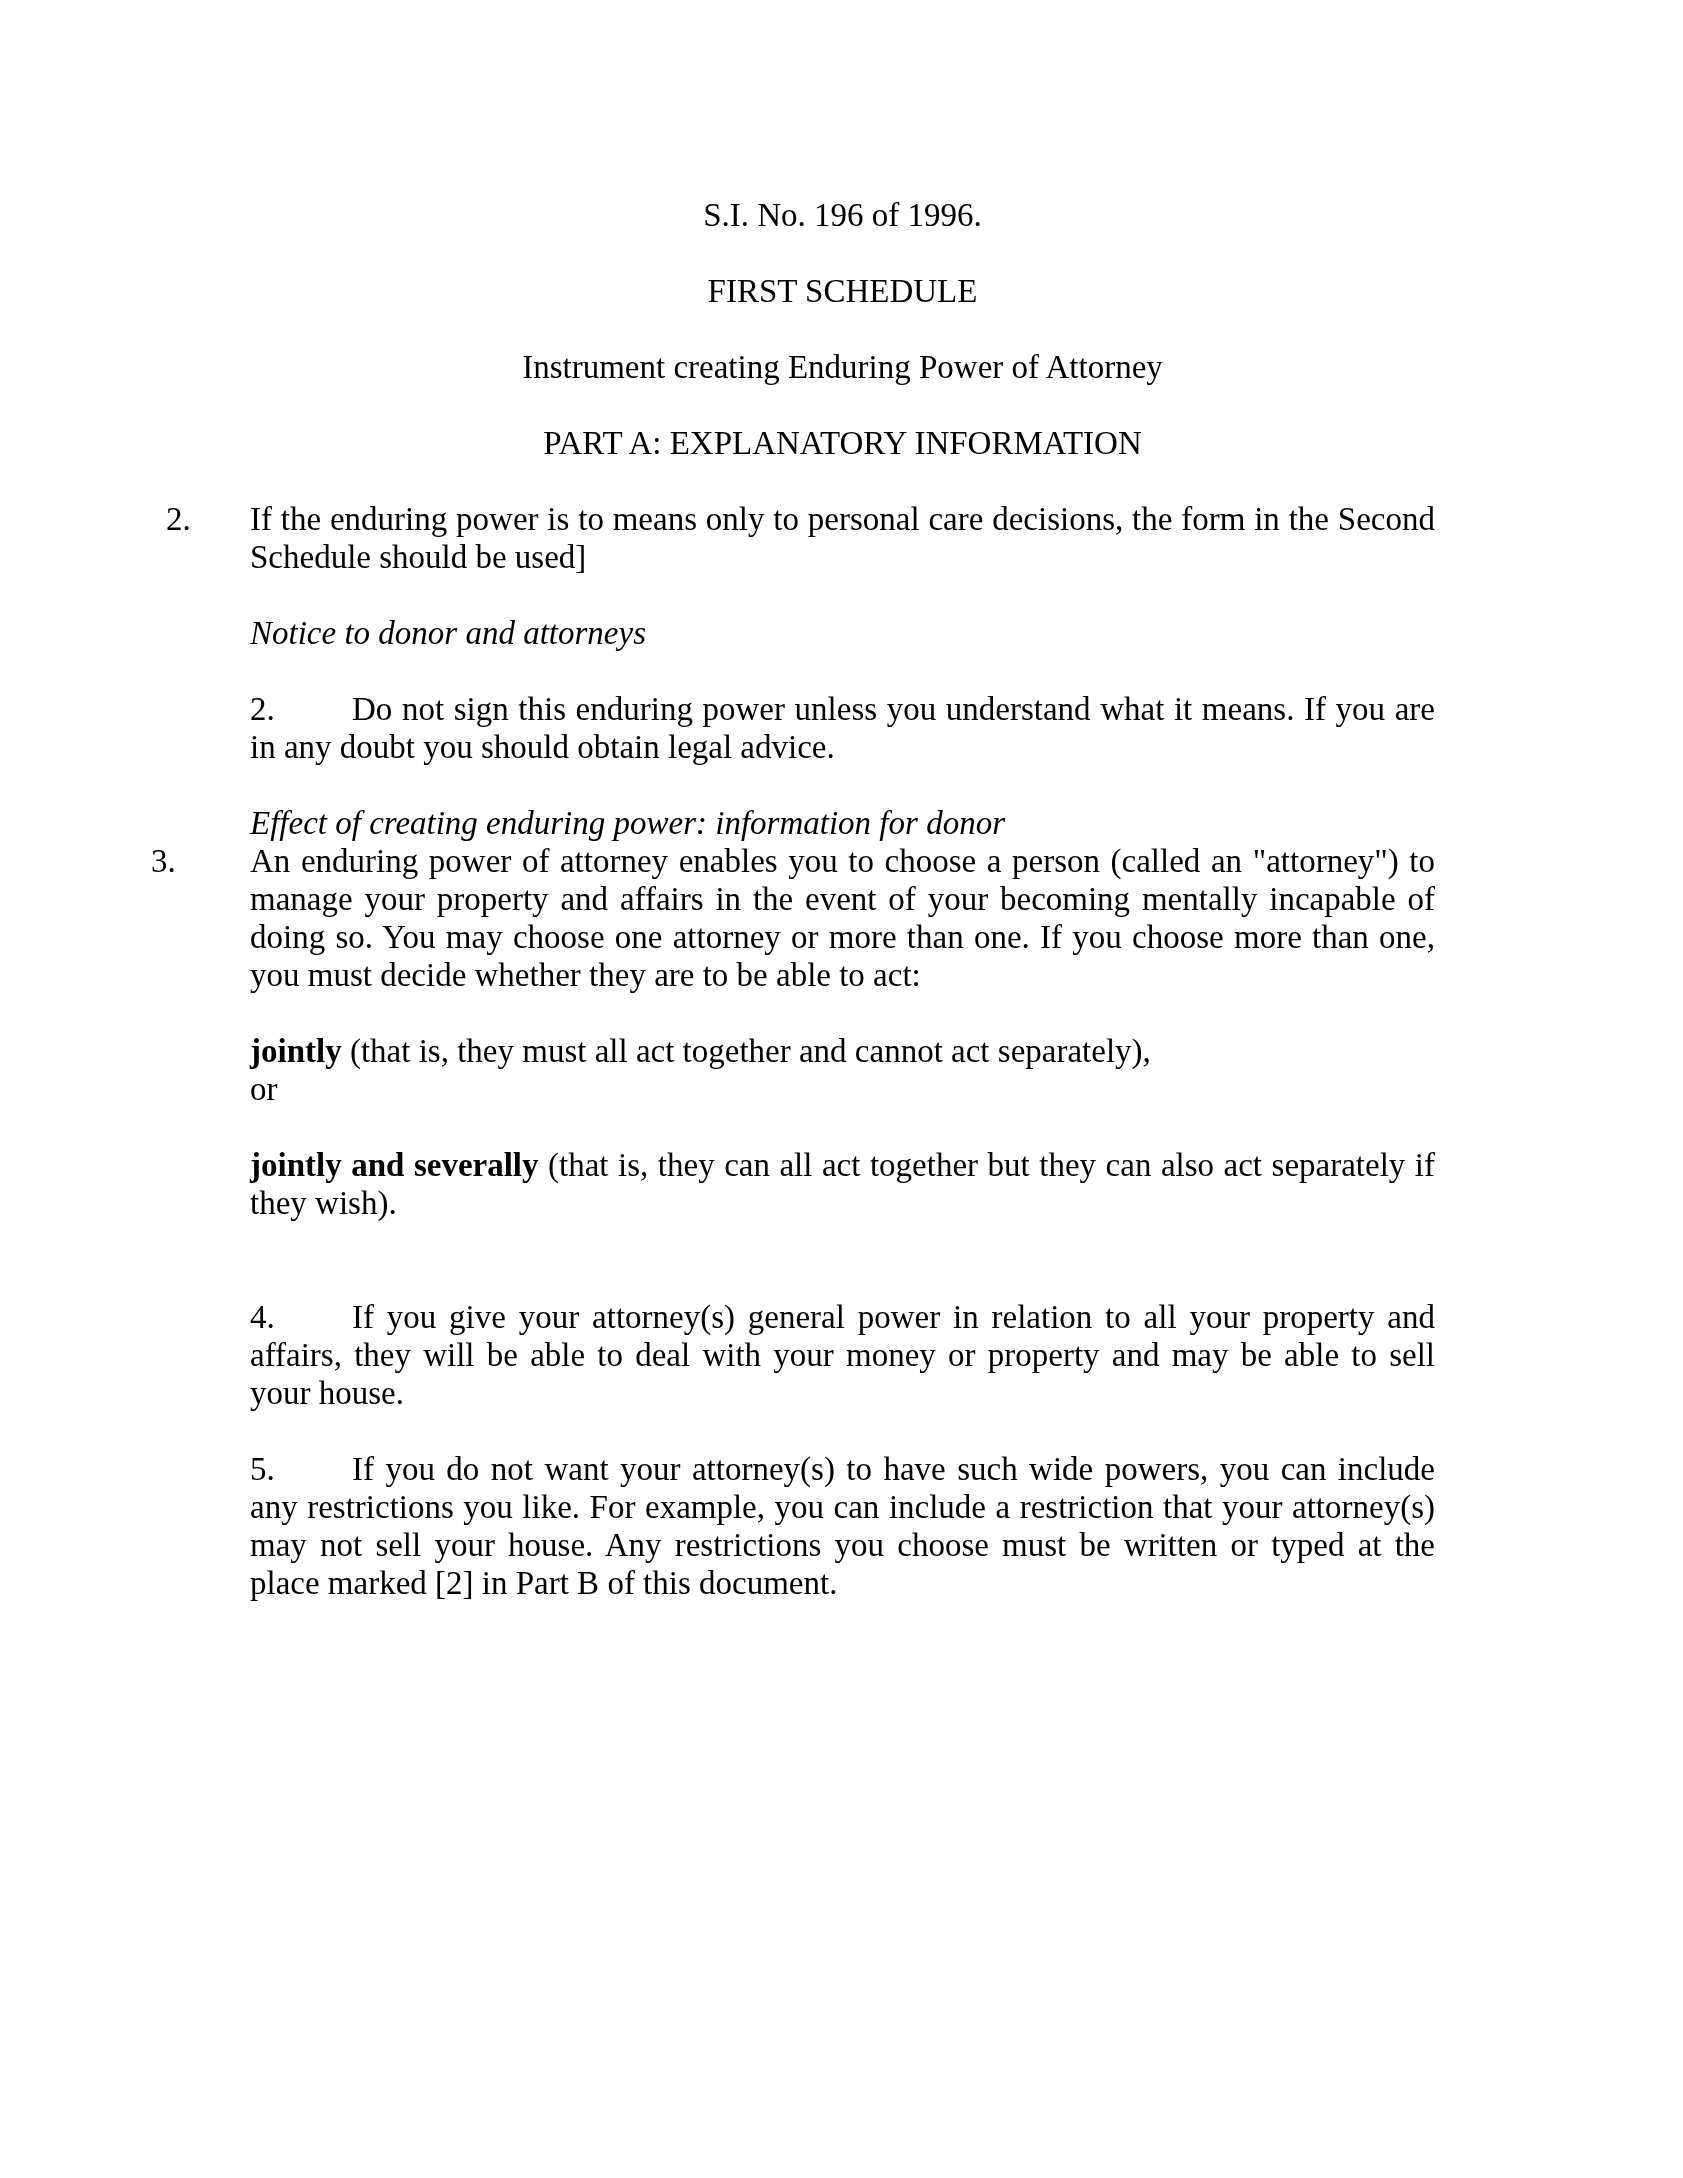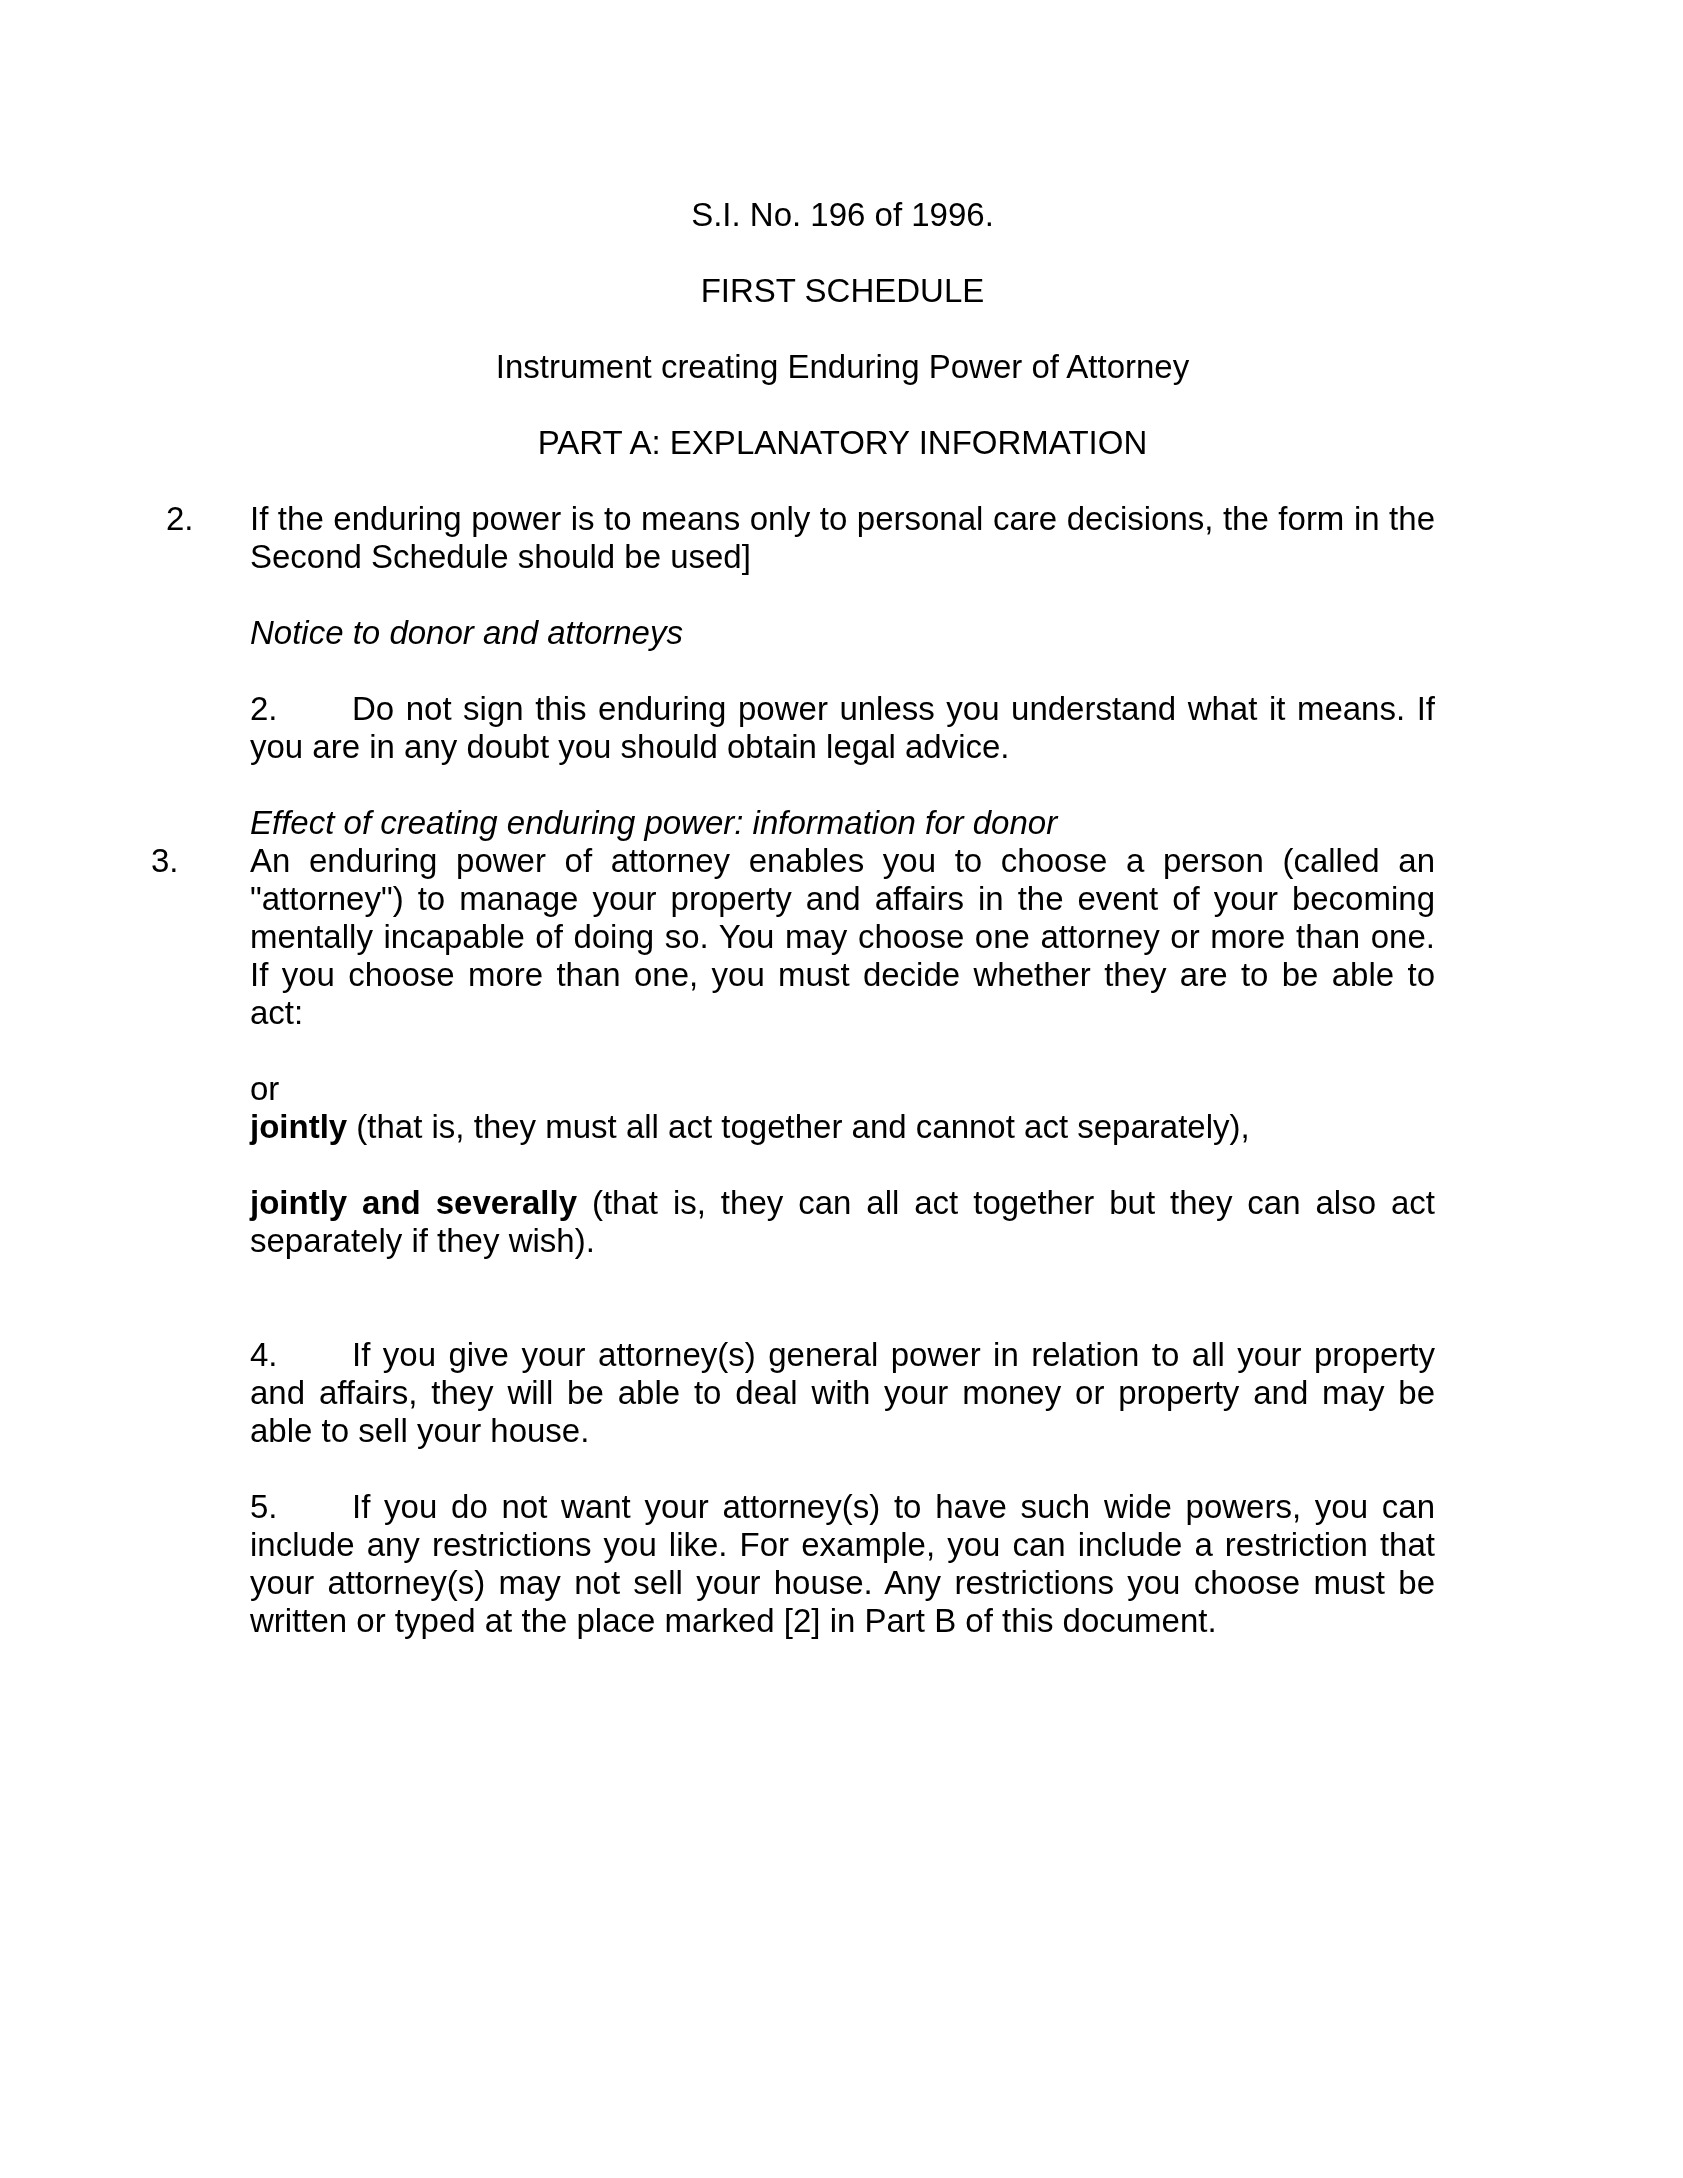--- a/index.html
+++ b/index.html
@@ -12,21 +12,21 @@
     height: 2178px;
     overflow: hidden;
   }
   .page {
     box-sizing: border-box;
     width: 1683px;
     height: 2178px;
     padding: 196px 248px 0 250px;
     background: #ffffff;
     color: #000000;
-    font-family: Liberation Sans, sans-serif;
+    font-family: Liberation Serif, serif;
     font-size: 33px;
     line-height: 38px;
   }
   .page p, .page h1, .page h2 {
     margin: 0;
     padding: 0;
     font-size: 33px;
     line-height: 38px;
     font-weight: normal;
   }
@@ -92,22 +92,22 @@
   <p class="ih">Notice to donor and attorneys</p>
   <div class="sp"></div>
 
   <p class="para b"><span class="num">2.</span><span>Do not sign this enduring power unless you understand what it means. If you are in any doubt you should obtain legal advice.</span></p>
   <div class="sp"></div>
 
   <p class="ih">Effect of creating enduring power: information for donor</p>
   <p class="para-hang"><span class="num">3.</span><span>An enduring power of attorney enables you to choose a person (called an "attorney") to manage your property and affairs in the event of your becoming mentally incapable of doing so. You may choose one attorney or more than one. If you choose more than one, you must decide whether they are to be able to act:</span></p>
   <div class="sp"></div>
 
+  <p class="ind ind-first"><span class="b">jointly</span><span> (that is, they must all act together and cannot act separately),</span></p>
   <p class="ind ind-first">or</p>
-  <p class="ind ind-first"><span class="b">jointly</span><span> (that is, they must all act together and cannot act separately),</span></p>
   <div class="sp"></div>
 
   <p class="ind"><span class="b">jointly and severally</span><span> (that is, they can all act together but they can also act separately if they wish).</span></p>
   <div class="sp"></div>
 
   <div class="sp"></div>
 
   <p class="para"><span class="num">4.</span><span>If you give your attorney(s) general power in relation to all your property and affairs, they will be able to deal with your money or property and may be able to sell your house.</span></p>
   <div class="sp"></div>
 

